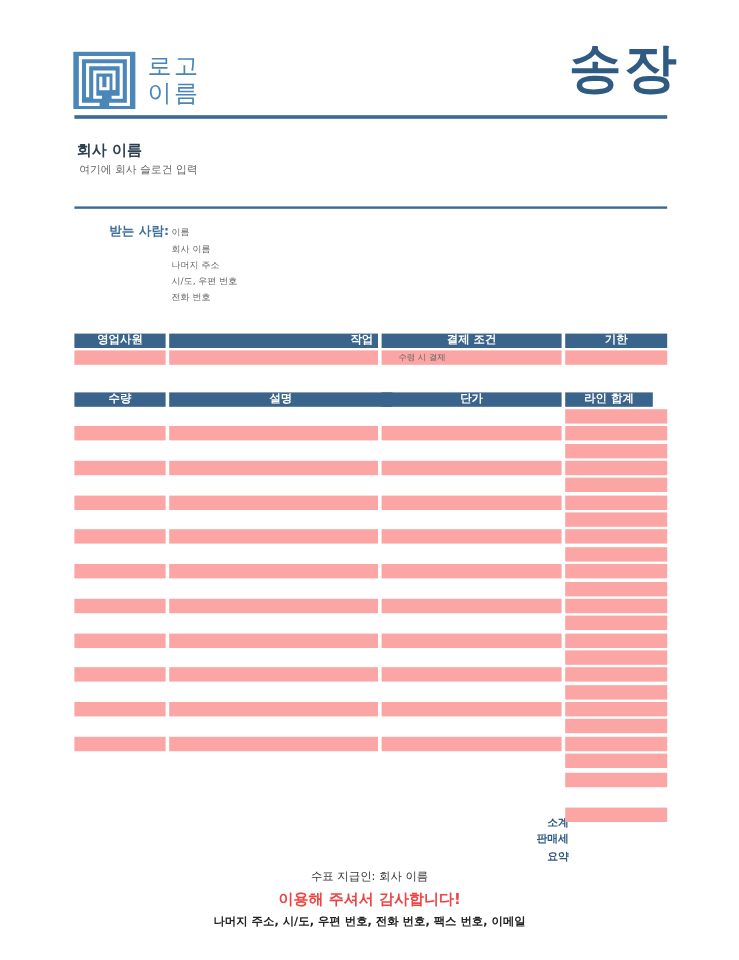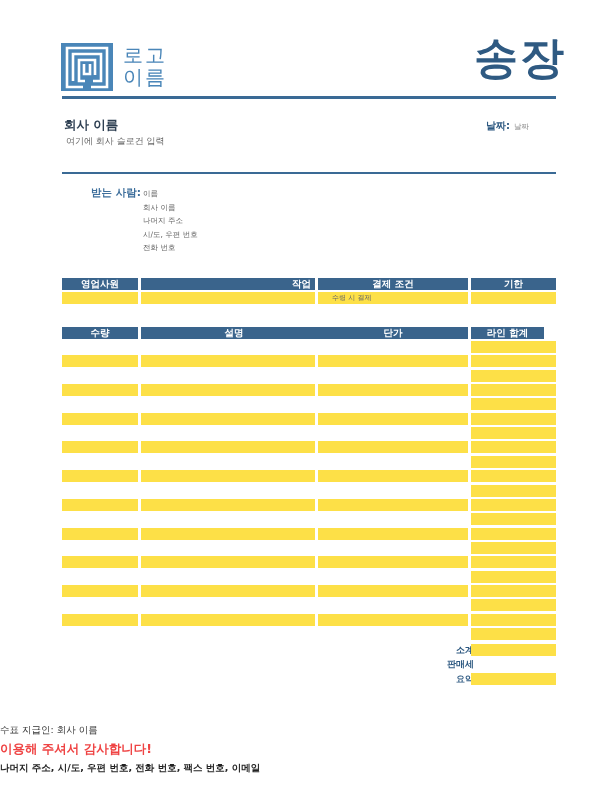--- a/index.html
+++ b/index.html
@@ -22,25 +22,25 @@
   .meta { right: 70px; width: 200px; text-align: right; font-size: 10px; }
   .meta-row { height: 15px; line-height: 15px; display: flex; justify-content: flex-end; align-items: baseline; }
   .meta-label { color: #2f5a82; font-weight: bold; font-size: 10px; }
   .meta-val { color: #888; font-size: 7.5px; width: 32px; text-align: left; margin-left: 4px; }
 
   .to-label { left: 91px; top: 186px; font-size: 10.5px; font-weight: bold; color: #3e6f9c; }
   .to-lines { left: 143px; top: 187px; font-size: 7.5px; color: #666; line-height: 13.5px; }
 
   
   .hdr { position: absolute; height: 12px; background: #3a648c; color: #fff; font-size: 9.5px; font-weight: bold; line-height: 12px; }
-  .cell { position: absolute; height: 12px; background: #fde047; font-size: 7px; color: #666; line-height: 12px; }
-
-  .totals-label { position: absolute; right: 142px; width: 60px; text-align: right; font-size: 9px; font-weight: bold; color: #2f5a82; line-height: 12px; }
-
-  .footer { left: 0; width: 616px; }
+  .cell { position: absolute; height: 12px; background: #fca5a5; font-size: 7px; color: #666; line-height: 12px; }
+
+  .totals-label { position: absolute; right: 142px; width: 60px; text-align: right; font-size: 9px; font-weight: bold; color: #2f5a82; line-height: 12px; margin-top: 36px; }
+
+  .footer { left: 0; width: 616px; text-align: center; }
   .pay-to { top: 724px; font-size: 9.5px; color: #333; }
   .thanks { top: 741px; font-size: 12.5px; font-weight: bold; color: #ef4444; }
   .contact { top: 762px; font-size: 9.5px; color: #222; font-weight: bold; }
 </style>
 </head>
 <body>
 
 <div class="abs logo-box">
   <svg width="52" height="48" viewBox="0 0 52 48">
     <rect x="0" y="0" width="52" height="48" fill="#4a86b8"></rect>
@@ -58,24 +58,20 @@
 </div>
 
 <div class="abs title">송장</div>
 
 <div class="abs rule" style="top:96px;"></div>
 
 <div class="abs company-name">회사 이름</div>
 <div class="abs slogan">여기에 회사 슬로건 입력</div>
 
 <div class="abs meta" style="top:118px;">
-  <div class="meta-row">
-    <span class="meta-label">날짜:</span>
-    <span class="meta-val">날짜</span>
-  </div>
 </div>
 
 <div class="abs rule" style="top:172px; height:2px;"></div>
 
 <div class="abs to-label">받는 사람:</div>
 <div class="abs to-lines">
   <div>이름</div>
   <div>회사 이름</div>
   <div>나머지 주소</div>
   <div>시/도, 우편 번호</div>

